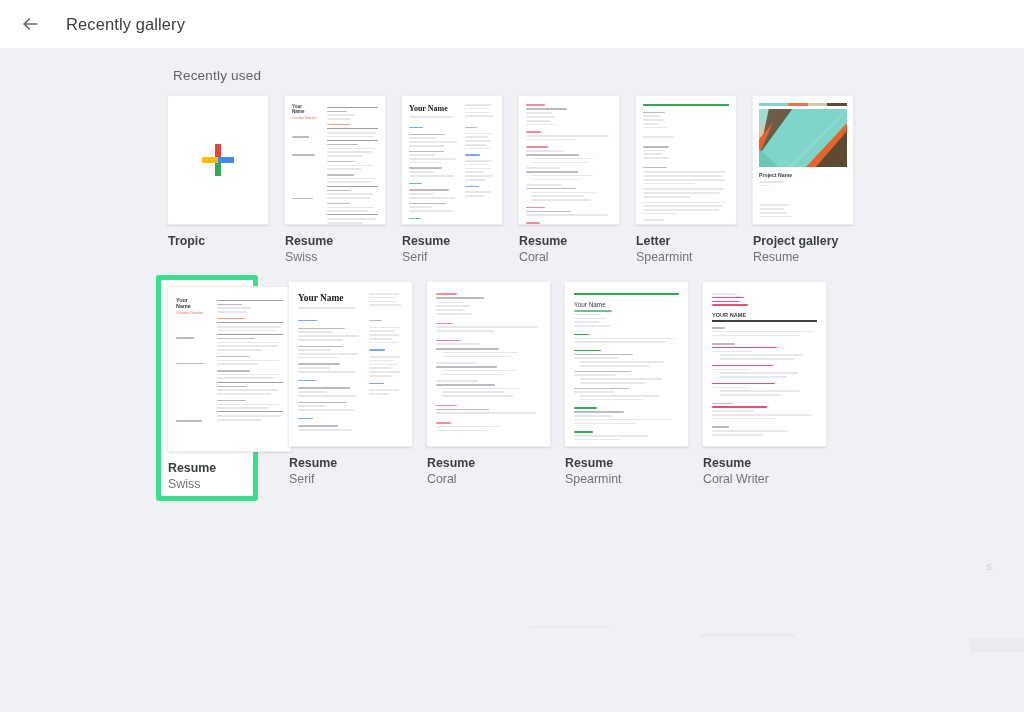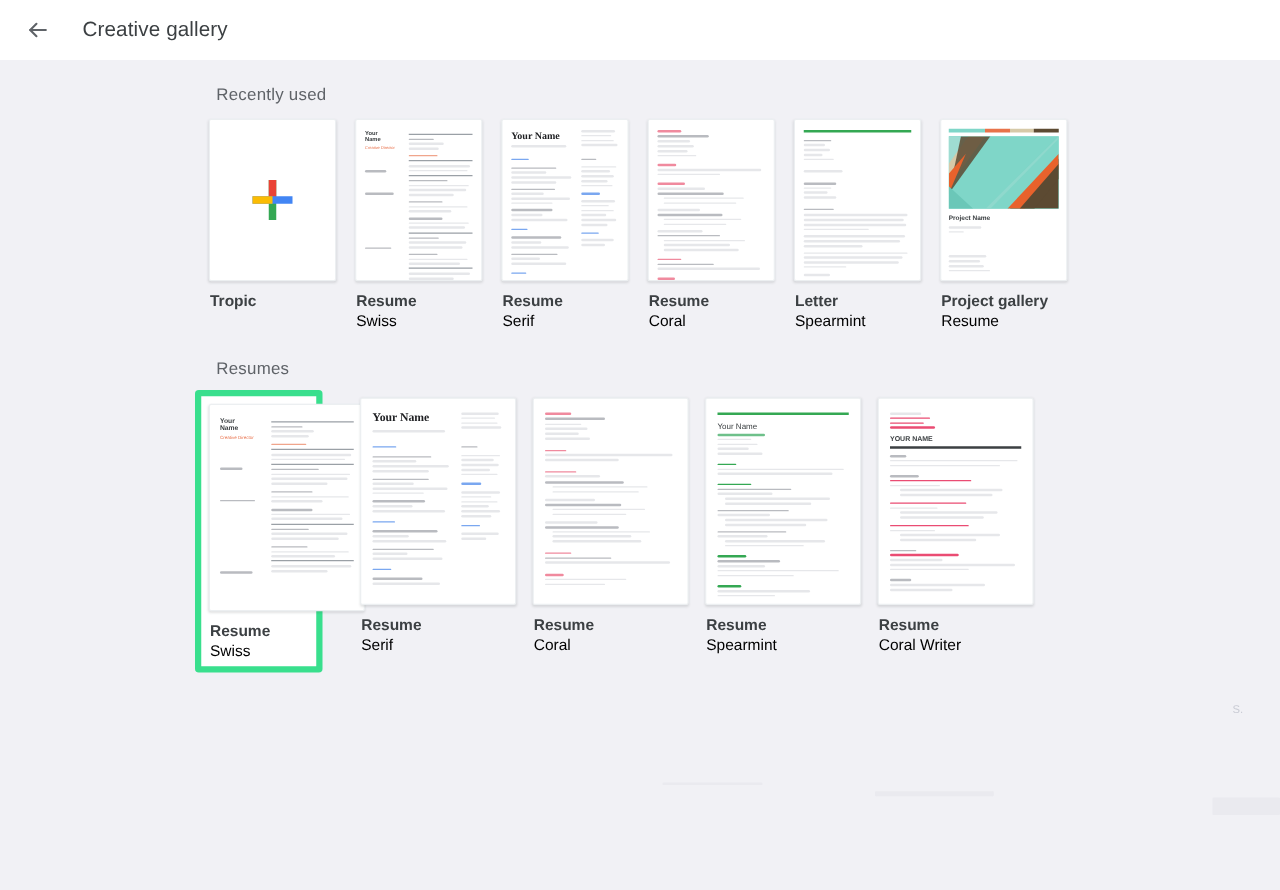--- a/index.html
+++ b/index.html
@@ -58,21 +58,21 @@
     border: 1px solid #eceff1; border-radius: 2px;
     box-shadow: 0 1px 2px rgba(60,64,67,.15);
     overflow: hidden; position: relative;
   }
   .card-label { margin-top: 9px; padding-left: 1px; }
   .card-name {
     font-size: 12.4px; font-weight: bold; color: #3c4043;
     line-height: 15px; white-space: nowrap;
   }
   .card-sub {
-    font-size: 12.4px; color: #000000;
+    font-size: 12.4px; color: #737373;
     line-height: 15px; margin-top: 1px; white-space: nowrap;
   }
 
   
   .blank-thumb { display: flex; align-items: center; justify-content: center; }
 
   
   .doc { position: absolute; inset: 0; padding: 8px 7px; }
   .ln { height: 1.6px; background: #d9dade; border-radius: 1px; margin-bottom: 2.2px; }
   .ln.dk { background: #b9bbc0; }
@@ -111,21 +111,21 @@
 
 <div class="header">
   <div class="back-btn">
     <span>
       <svg viewBox="0 0 24 24" fill="none" stroke="#5f6368" stroke-width="2" stroke-linecap="round" stroke-linejoin="round">
         <line x1="20" y1="12" x2="5" y2="12"></line>
         <polyline points="11 18 5 12 11 6"></polyline>
       </svg>
     </span>
   </div>
-  <div class="header-title">Creative gallery</div>
+  <div class="header-title">Recently gallery</div>
 </div>
 
 <div class="body-area">
 
   <div class="artifact" style="left:530px;top:578px;width:80px;height:2px;"></div>
   <div class="artifact" style="left:700px;top:585px;width:95px;height:4px;"></div>
   <div class="artifact" style="left:970px;top:590px;width:54px;height:14px;"></div>
 
   <div class="corner-mark">S.</div>
 
@@ -391,21 +391,20 @@
           </div>
         </div>
         <div class="card-label">
           <div class="card-name">Project gallery</div>
           <div class="card-sub">Resume</div>
         </div>
       </div>
 
     </div>
 
-    <div class="section-title" style="margin-top:22px">Resumes</div>
 
     <div class="row" style="gap:36px;margin-top:16px;padding-left:7px">
 
       <div class="card selected">
         <div class="thumb" style="width:125px;height:166px">
           <div class="doc swiss" style="padding:10px 8px">
             <div class="col-l" style="width:36px">
               <div class="name-bold" style="font-size:5.4px;line-height:6.2px">Your</div>
               <div class="name-bold" style="font-size:5.4px;line-height:6.2px">Name</div>
               <div class="sub-orange" style="font-size:3.6px">Creative Director</div>

